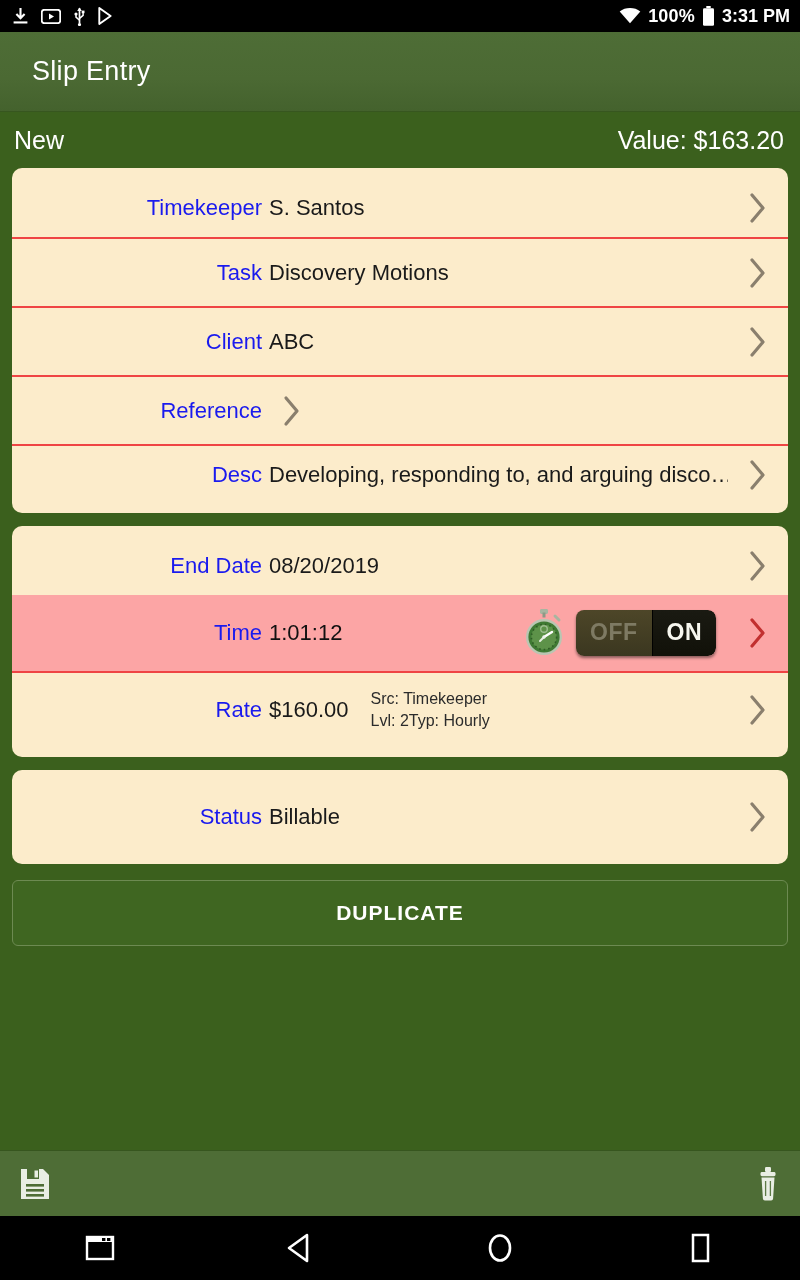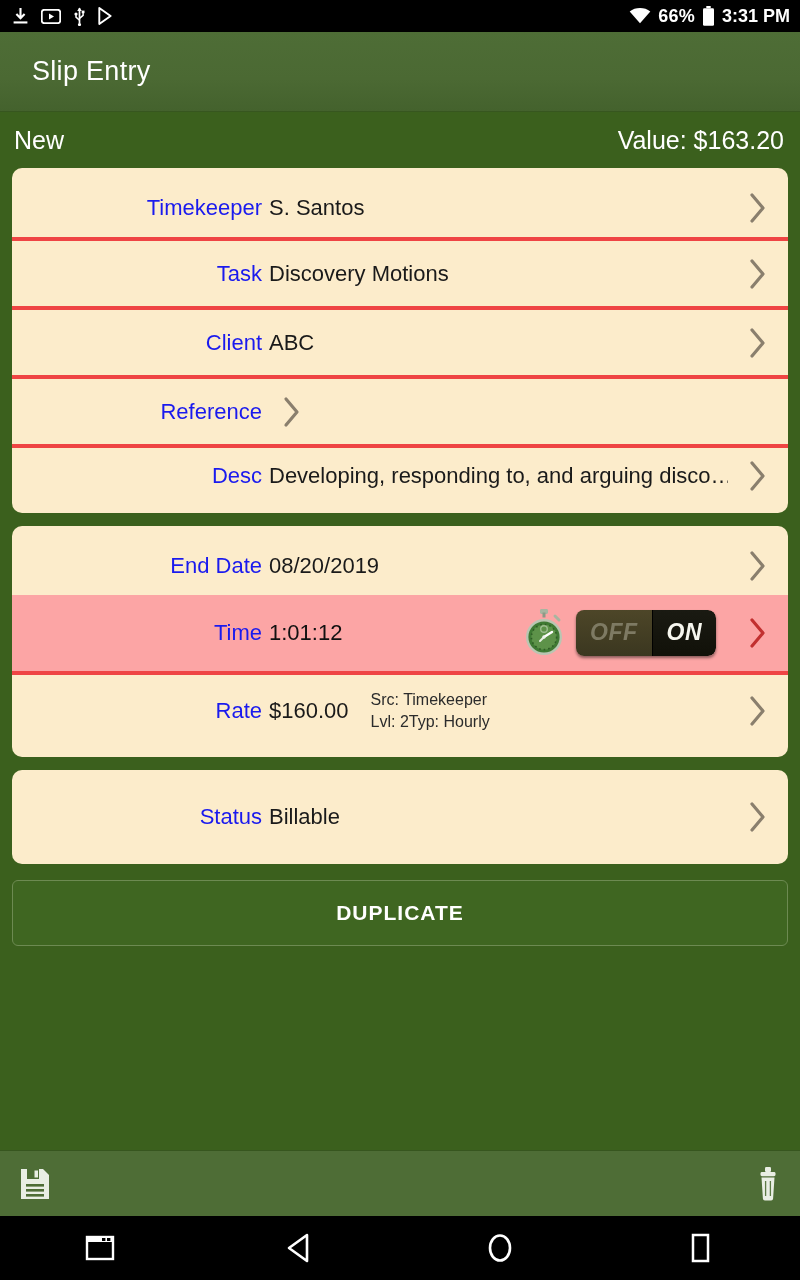--- a/index.html
+++ b/index.html
@@ -56,21 +56,21 @@
     background: #fceccb;
     border-radius: 10px;
     margin-bottom: 13px;
     overflow: hidden;
   }
   .row {
     position: relative;
     display: flex; align-items: center;
     min-height: 69px;
     padding: 0 0 0 0;
-    border-top: 4px solid #ef4444;
+    border-top: 2px solid #ef4444;
   }
   .row:first-child { border-top: none; }
   .label {
     width: 250px;
     text-align: right;
     color: #1a1aee;
     font-size: 22px;
     padding-right: 0;
     flex: 0 0 250px;
   }
@@ -109,21 +109,21 @@
     flex: 0 0 auto;
     display: flex;
     border-radius: 8px;
     overflow: hidden;
     box-shadow: 0 2px 3px rgba(0,0,0,.45);
     margin-right: 12px;
   }
   .toggle .seg {
     font-size: 23px; font-weight: bold; letter-spacing: .5px;
     padding: 9px 14px 10px;
-    min-width: 60px; text-align: center; font-style: italic;
+    min-width: 60px; text-align: center;
   }
   .toggle .seg.off {
     background: linear-gradient(to bottom,#4d4628,#3b3720);
     color: #7e7a63;
   }
   .toggle .seg.on {
     background: linear-gradient(to bottom,#1a1a12,#111109);
     color: #f7f7ef;
     border-left: 1px solid #000;
     border-radius: 0 8px 8px 0;
@@ -205,21 +205,21 @@
             <path d="M1.3 1L12.6 9 1.3 17z" fill="none" stroke="#fff" stroke-width="1.9" stroke-linejoin="round"></path>
           </svg>
       </span>
     </div>
     <div class="sb-right">
       <span class="sb-icon">
         <svg width="22" height="16" viewBox="0 0 22 16">
             <path d="M11 15.3L0.7 3.4C3.6 1.2 7.2 0 11 0s7.4 1.2 10.3 3.4z" fill="#fff"></path>
           </svg>
       </span>
-      <span class="sb-text">66%</span>
+      <span class="sb-text">100%</span>
       <span class="sb-icon">
         <svg width="13" height="20" viewBox="0 0 13 20">
             <rect x="4.3" y="0" width="4.4" height="2.2" fill="#fff"></rect>
             <rect x="1" y="2.2" width="11" height="17.6" rx="1.3" fill="#fff"></rect>
           </svg>
       </span>
       <span class="sb-time">3:31 PM</span>
     </div>
   </div>
 

